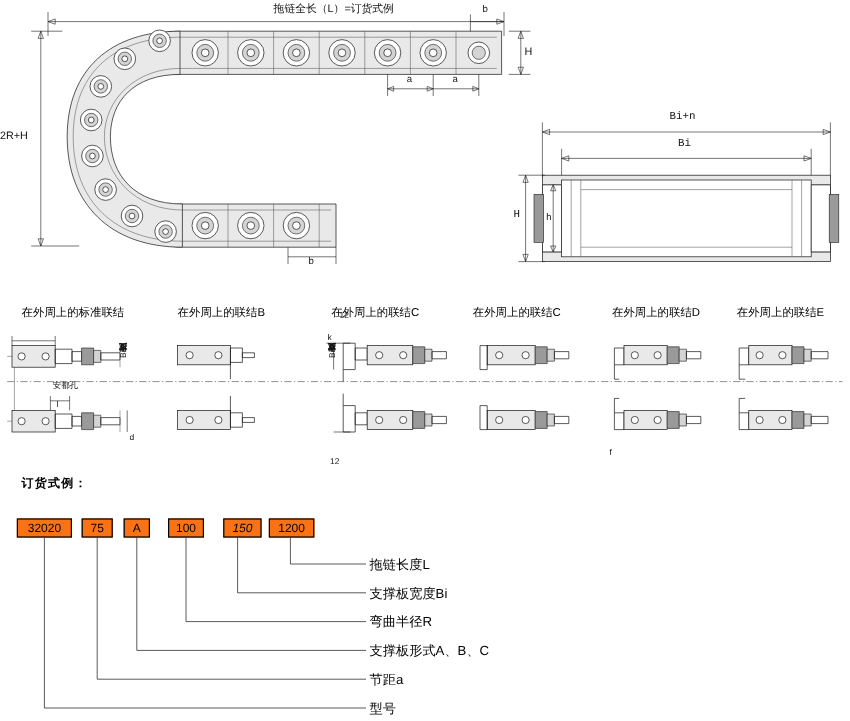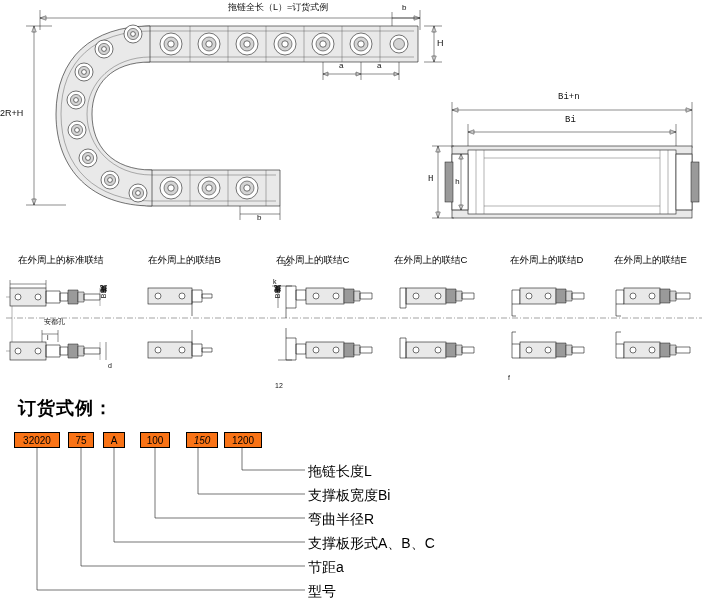--- a/index.html
+++ b/index.html
@@ -35,38 +35,38 @@
     transform: rotate(180deg);
   }
   .sec-title {
     position: absolute;
     font-size: 9.5px;
     white-space: nowrap;
     color: #000;
   }
   .order-title {
     position: absolute;
-    font-size: 18px;
+    font-size: 10px;
     font-weight: bold;
     letter-spacing: 1px;
     color: #000;
   }
   .code-box {
     position: absolute;
     border: 1px solid #000;
     background: #f97316;
     font-size: 10px;
     text-align: center;
     line-height: 16px;
     height: 16px;
     box-sizing: border-box;
   }
   .legend-item {
     position: absolute;
-    font-size: 14px;
+    font-size: 11px;
     white-space: nowrap;
   }
   svg { display: block; }
   .ln { stroke: #1a1a1a; stroke-width: 0.6; fill: none; }
   .ln-thin { stroke: #555; stroke-width: 0.45; fill: none; }
   .dim { stroke: #1a1a1a; stroke-width: 0.5; fill: none; }
   .dash { stroke: #444; stroke-width: 0.5; fill: none; stroke-dasharray: 6 2 1 2; }
   .fillgray { fill: #e9e9e9; stroke: #1a1a1a; stroke-width: 0.6; }
   .fillwhite { fill: #ffffff; stroke: #1a1a1a; stroke-width: 0.6; }
   .fillmid { fill: #d4d4d4; stroke: #1a1a1a; stroke-width: 0.5; }

